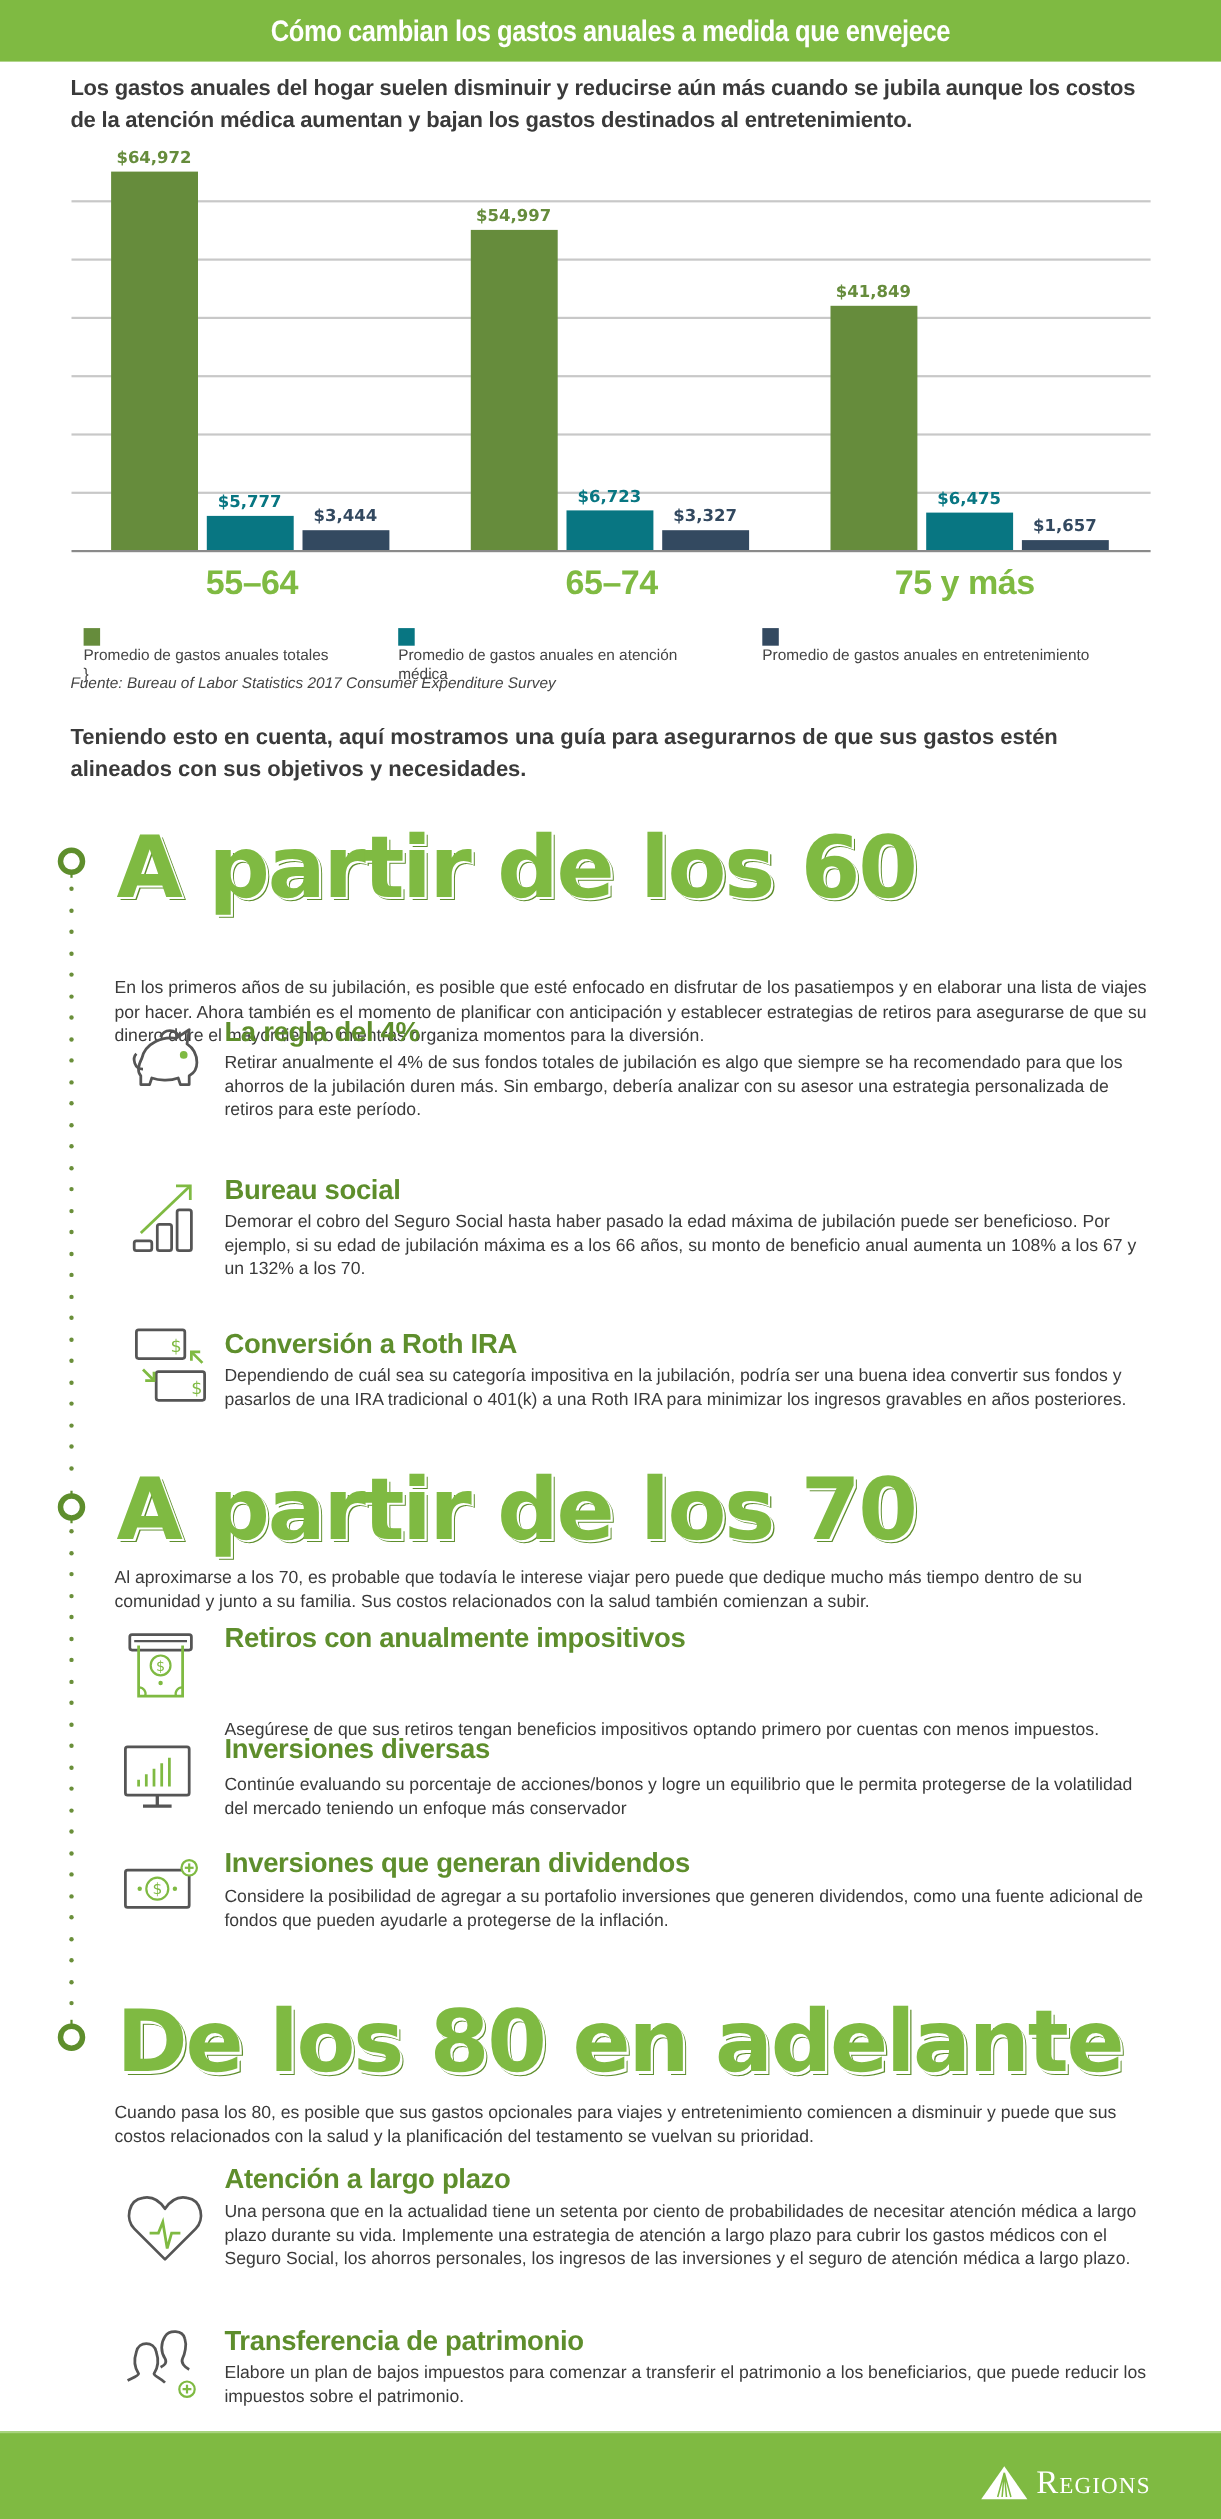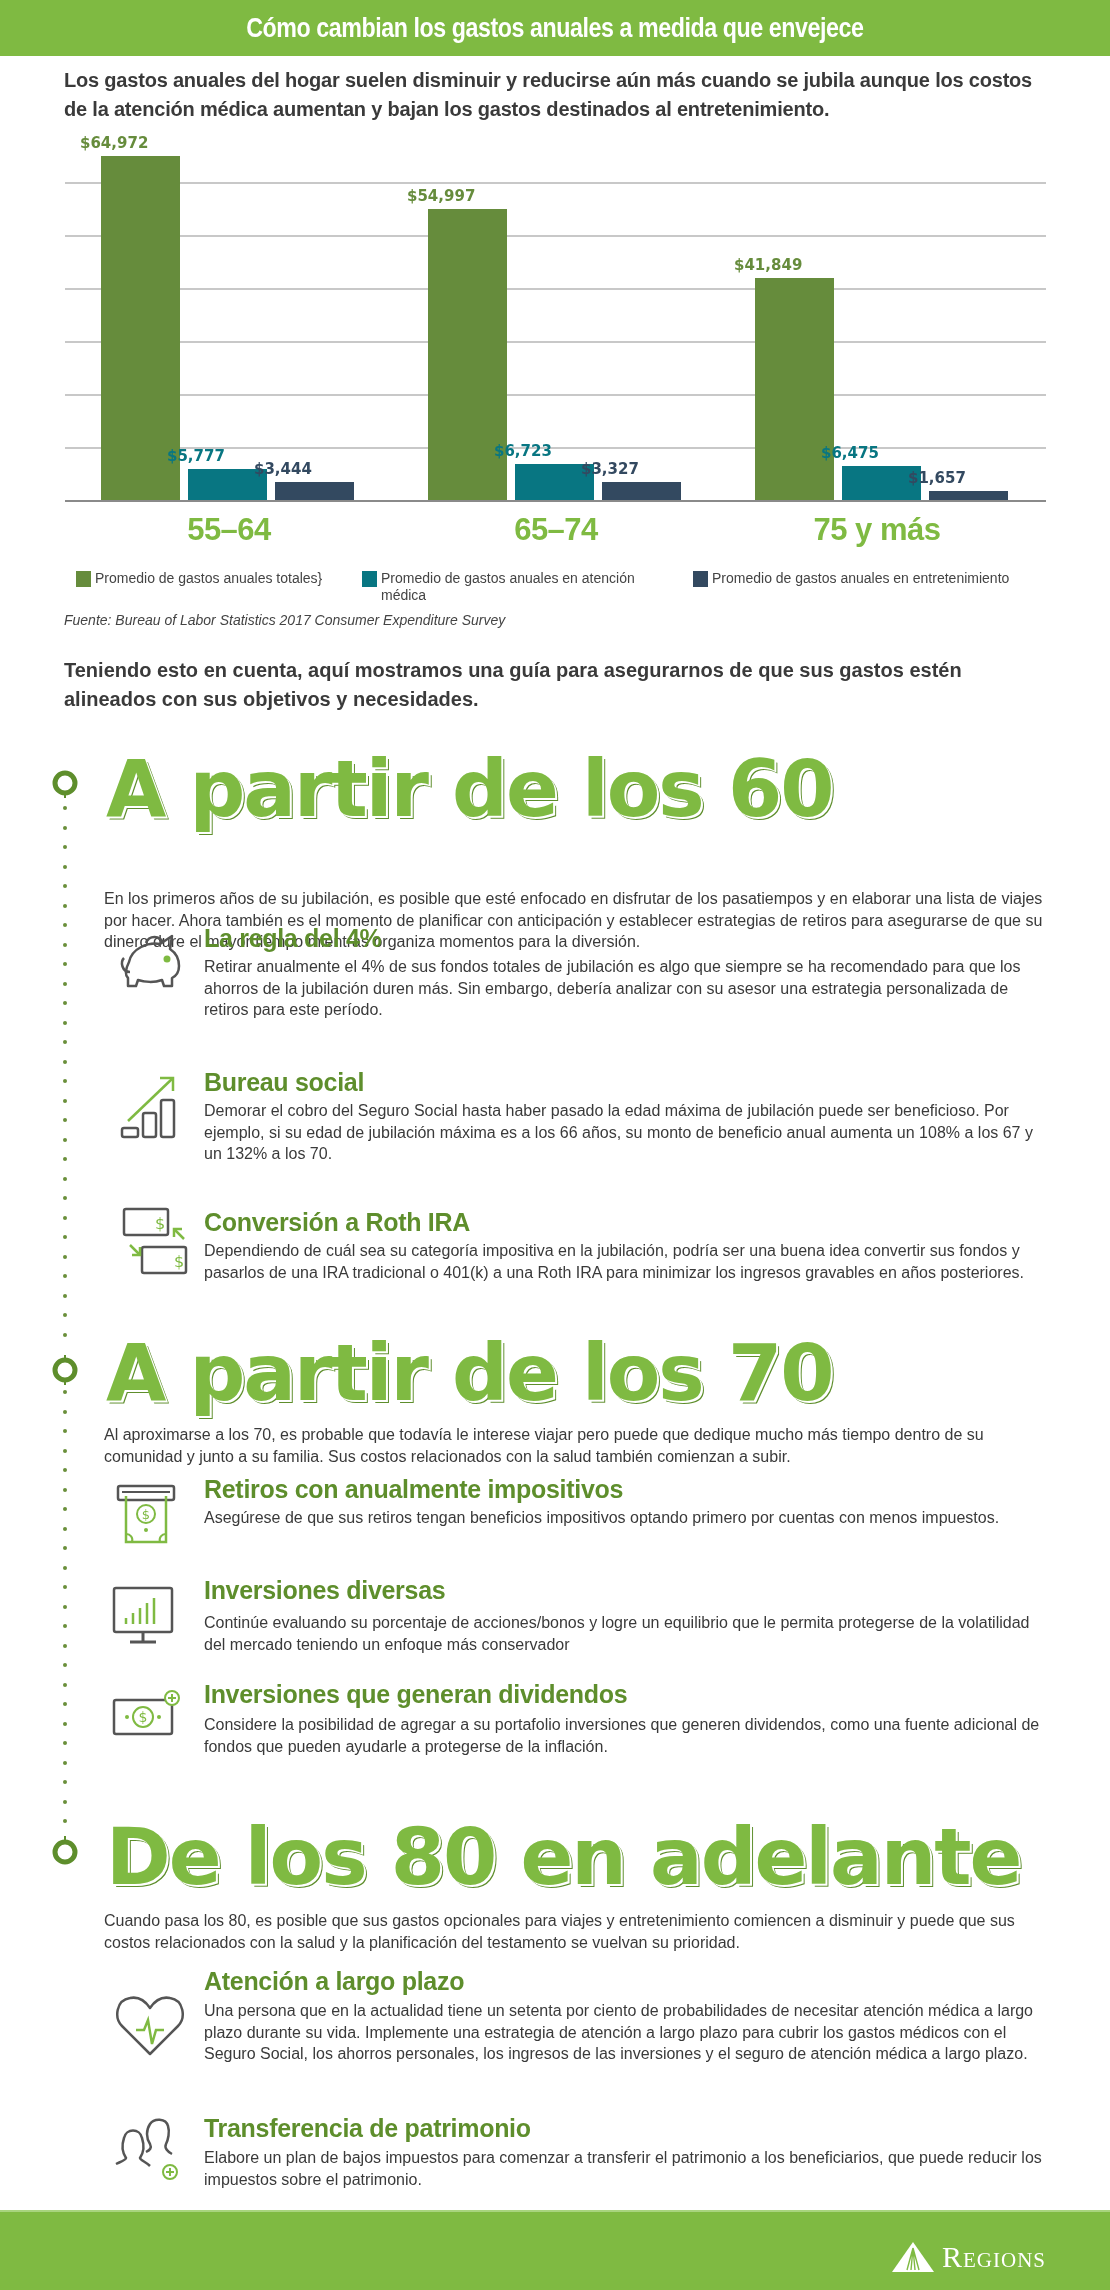--- a/index.html
+++ b/index.html
@@ -8,26 +8,26 @@
 
   .header { position: absolute; left: 0; top: 0; width: 1110px; height: 56px; background: #7fba42; display: flex; align-items: center; justify-content: center; }
   .header-title { color: #ffffff; font-family: "Liberation Sans", sans-serif; font-weight: bold; font-size: 27px; letter-spacing: -0.5px; transform: scaleX(0.86); white-space: nowrap; }
 
   .intro { position: absolute; left: 64px; top: 66px; width: 990px; font-weight: bold; font-size: 20px; line-height: 29px; color: #3a3a3a; letter-spacing: -0.2px; }
 
   .chart { position: absolute; left: 65px; top: 128px; width: 981px; height: 374px; }
   .gridline { position: absolute; left: 0; width: 981px; height: 2px; background: #c8c8c8; }
   .baseline { position: absolute; left: 0; width: 981px; height: 2px; background: #8a8a8a; }
   .bar { position: absolute; bottom: 0; width: 79px; }
-  .bar-label { position: absolute; width: 120px; text-align: left; font-weight: bold; font-size: 15px; font-family: "DejaVu Sans", sans-serif; }
+  .bar-label { position: absolute; width: 120px; text-align: center; font-weight: bold; font-size: 15px; font-family: "DejaVu Sans", sans-serif; }
 
   .cat-label { position: absolute; top: 512px; width: 260px; text-align: center; color: #7fba42; font-size: 31px; font-weight: bold; letter-spacing: -0.5px; }
 
   .legend { position: absolute; top: 570px; left: 76px; width: 980px; height: 40px; font-size: 14px; color: #444444; }
-  .legend-item { position: absolute; display: flex; align-items: flex-start; }
+  .legend-item { position: absolute; display: flex; align-items: flex-start; flex-direction: column; }
   .legend-swatch { width: 15px; height: 16px; margin-right: 4px; margin-top: 1px; flex: none; }
   .legend-text { line-height: 17px; }
 
   .source { position: absolute; left: 64px; top: 612px; font-style: italic; font-size: 14px; color: #444444; }
 
   .guide { position: absolute; left: 64px; top: 656px; width: 990px; font-weight: bold; font-size: 20px; line-height: 29px; color: #3a3a3a; }
 
   .timeline-dot { position: absolute; left: 63px; width: 4px; height: 4px; border-radius: 50%; background: #6a8f3a; }
   .timeline-node { position: absolute; left: 51px; width: 28px; height: 30px; }
 
@@ -164,21 +164,21 @@
 <svg class="item-icon" style="top:1482px" viewBox="0 0 80 80">
   <rect x="8" y="4" width="56" height="14" rx="2" fill="none" stroke="#555" stroke-width="2.5"></rect>
   <line x1="12" y1="10" x2="60" y2="10" stroke="#555" stroke-width="2"></line>
   <path d="M16 14 L16 60 L56 60 L56 14" fill="none" stroke="#7fba42" stroke-width="2.5"></path>
   <circle cx="36" cy="32" r="9" fill="none" stroke="#7fba42" stroke-width="2"></circle>
   <text x="36" y="37" font-size="13" fill="#7fba42" text-anchor="middle" font-family="DejaVu Sans, sans-serif">$</text>
   <circle cx="36" cy="48" r="2" fill="#7fba42"></circle>
   <path d="M16 52 a6 6 0 0 1 6 8 M56 52 a6 6 0 0 0 -6 8" fill="none" stroke="#7fba42" stroke-width="2"></path>
 </svg>
 <div class="item-title" style="top:1475px">Retiros con anualmente impositivos</div>
-<div class="item-body" style="top:1507px">Asegúrese de que sus retiros tengan beneficios impositivos optando primero por cuentas con menos impuestos.</div>
+<div class="item-body" style="top:1562px">Asegúrese de que sus retiros tengan beneficios impositivos optando primero por cuentas con menos impuestos.</div>
 
 <svg class="item-icon" style="top:1584px" viewBox="0 0 80 80">
   <rect x="4" y="4" width="58" height="44" rx="2" fill="none" stroke="#555" stroke-width="2.5"></rect>
   <line x1="33" y1="48" x2="33" y2="58" stroke="#555" stroke-width="3"></line>
   <line x1="20" y1="58" x2="46" y2="58" stroke="#555" stroke-width="3"></line>
   <line x1="16" y1="40" x2="16" y2="34" stroke="#7fba42" stroke-width="2.5"></line>
   <line x1="23" y1="40" x2="23" y2="29" stroke="#7fba42" stroke-width="2.5"></line>
   <line x1="30" y1="40" x2="30" y2="24" stroke="#7fba42" stroke-width="2.5"></line>
   <line x1="37" y1="40" x2="37" y2="19" stroke="#7fba42" stroke-width="2.5"></line>
   <line x1="44" y1="40" x2="44" y2="14" stroke="#7fba42" stroke-width="2.5"></line>

